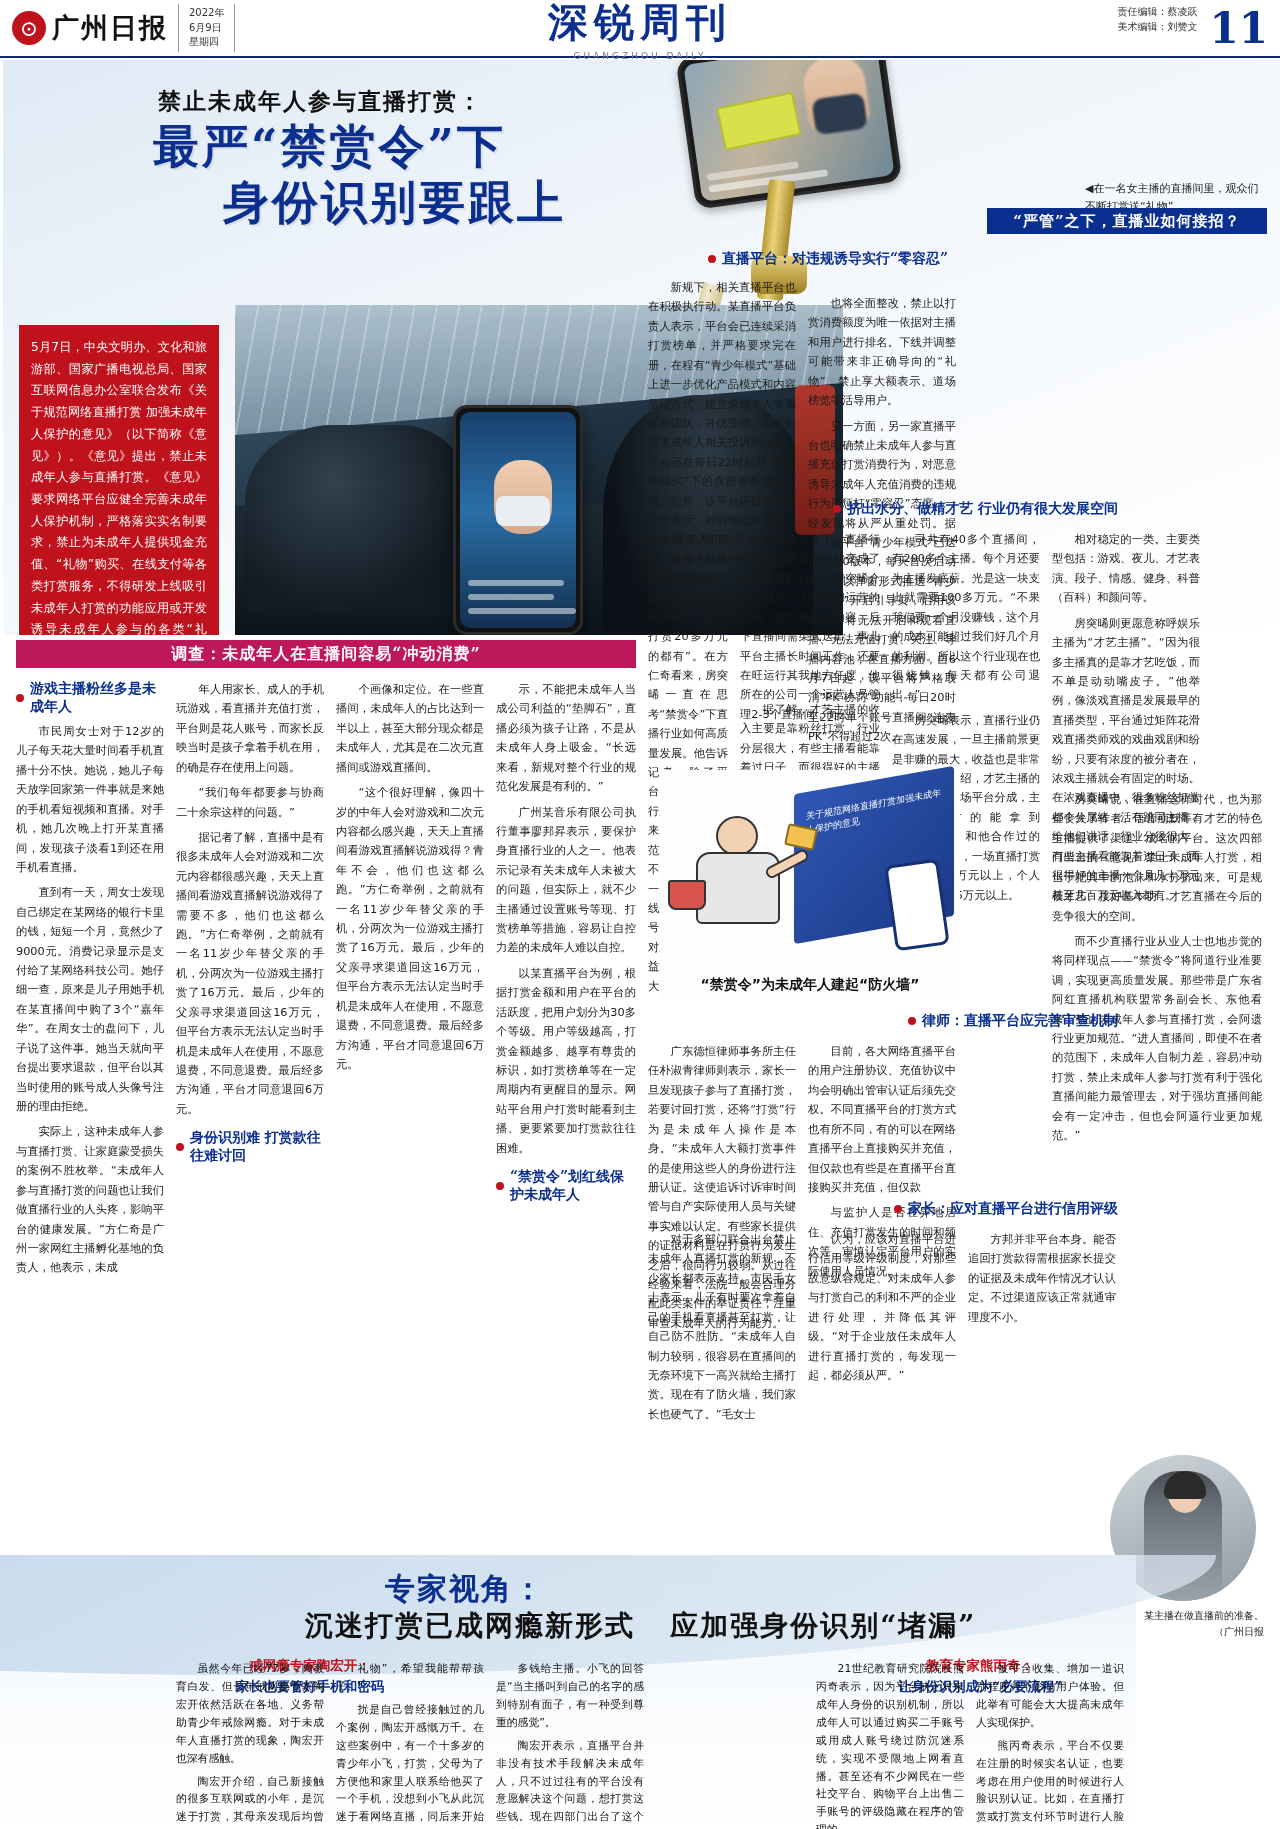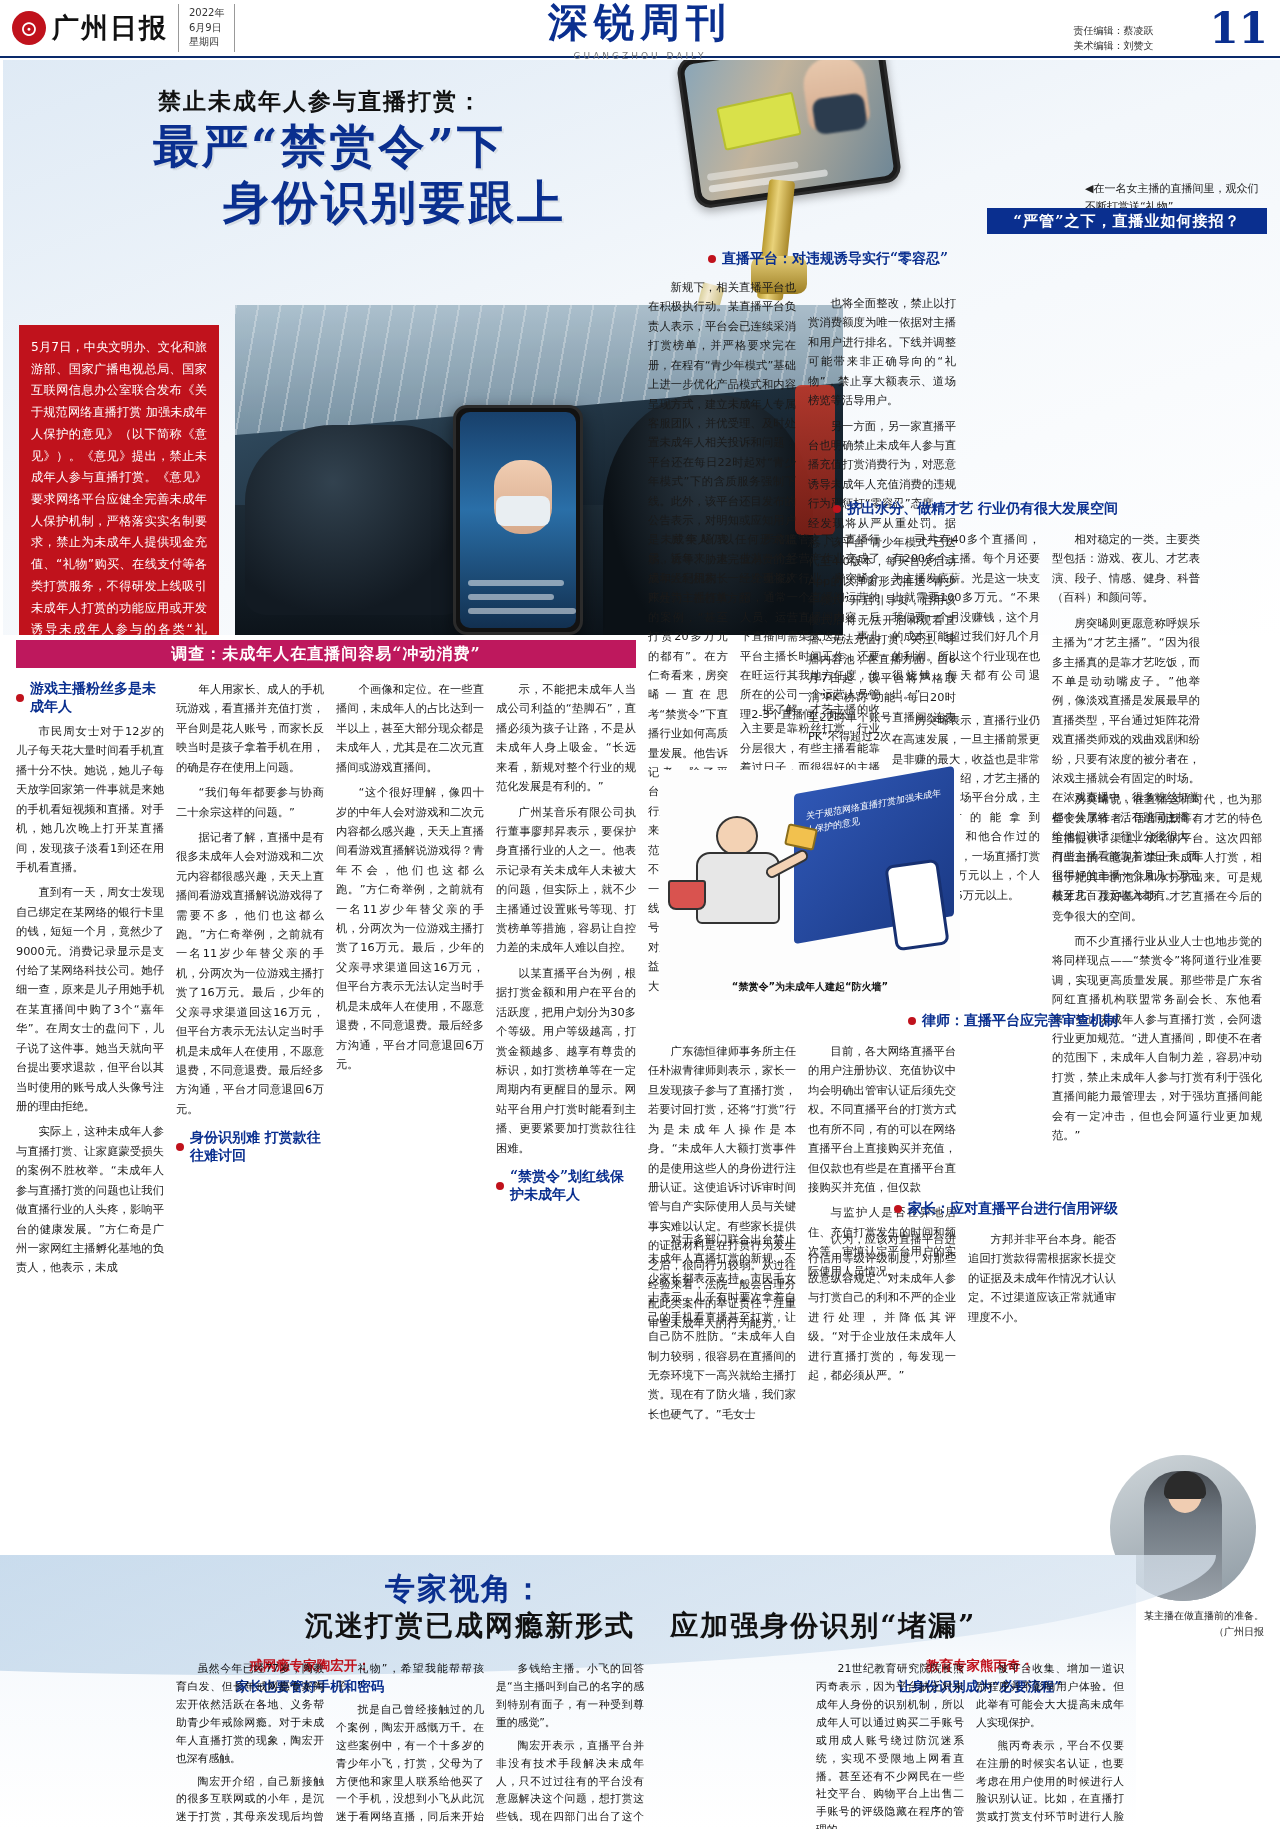--- a/index.html
+++ b/index.html
@@ -36,21 +36,21 @@
   .date-box {
     border-left:1px solid #999; border-right:1px solid #999;
     padding:2px 10px; margin-left:10px; font-size:10px; line-height:1.45; color:#333;
   }
   .title-center { flex:1; text-align:center; }
   .title-cn {
     font-size:40px; font-weight:bold; color:#0a2f8f; letter-spacing:6px;
     font-family:"DejaVu Serif","Liberation Serif",serif;
   }
   .title-en { font-size:9px; color:#7a7a7a; letter-spacing:3px; margin-top:1px; }
-  .masthead-right { width:250px; text-align:right; padding-right:12px; display:flex; align-items:flex-end; justify-content:flex-end;gap:44px; }
+  .masthead-right { width:250px; text-align:right; padding-right:12px; display:flex; align-items:flex-start; justify-content:flex-end; }
   .editors { font-size:10px; line-height:1.5; color:#333; text-align:right; margin-right:12px; }
   .pagenum { font-size:42px; font-weight:bold; color:#0a2f8f; font-family:"DejaVu Serif","Liberation Serif",serif; }
 
   
   .hero {
     position:absolute; top:60px; left:3px; width:1280px; height:575px;
     overflow:hidden;
     background:linear-gradient(160deg,#dfeaf5 0%, #f3f7fb 45%, #ffffff 100%);
   }
   .hero-kicker {
@@ -240,21 +240,21 @@
   .cart-man {
     position:absolute; left:30px; top:46px; width:96px; height:120px;
   }
   .cart-head { position:absolute; left:26px; top:0; width:42px;height:40px; background:#f3d2b4; border-radius:50%; border:2px solid #333; }
   .cart-body { position:absolute; left:6px; top:36px; width:84px;height:72px; background:#e7e7e7; border:2px solid #333; border-radius:14px 14px 6px 6px; }
   .cart-arm { position:absolute; left:74px; top:42px; width:46px;height:12px; background:#f3d2b4; border:2px solid #333; border-radius:6px; transform:rotate(-28deg); }
   .cart-bucket { position:absolute; left:8px; top:110px; width:38px;height:30px; background:#d9534f; border:2px solid #333; border-radius:3px 3px 8px 8px; }
   .cart-money { position:absolute; left:126px; top:56px; width:30px;height:22px; background:#f2c14e; border:2px solid #8a6d1b; border-radius:3px; transform:rotate(12deg); }
   .cart-caption {
     position:absolute; left:0; bottom:6px; width:100%; text-align:center;
-    font-size:10px; color:#111; font-weight:bold;
+    font-size:14px; color:#111; font-weight:bold;
   }
 
   
   .portrait {
     position:absolute; right:24px; top:1455px; width:146px; height:146px;
     border-radius:50%; overflow:hidden;
     background:linear-gradient(160deg,#cfd6da,#8e9aa3);
   }
   .pr-person {
     position:absolute; left:34px; top:16px; width:78px; height:130px;

